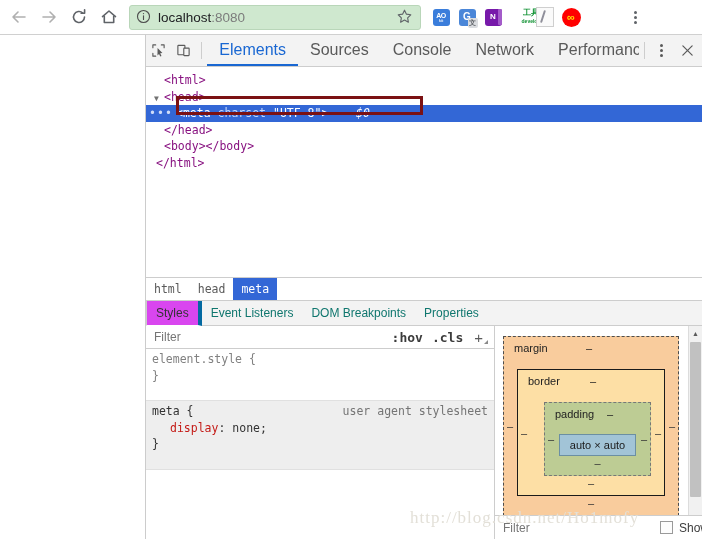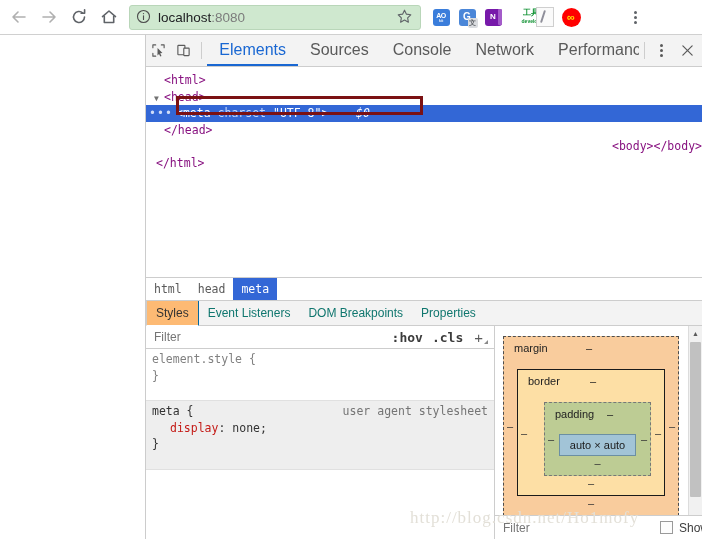--- a/index.html
+++ b/index.html
@@ -323,24 +323,24 @@
     align-items: stretch;
     font-size: 12px;
   }
   .style-tab {
     display: flex; align-items: center;
     padding: 0 9px;
     color: #0f766e;
     box-sizing: border-box;
   }
   .style-tab.selected {
-    background: #fdba74;
+    background: #d946ef;
     color: #333333;
     border-left: 1px solid #cdcdcd;
-    border-right: 1px solid #0369a1;
+    border-right: 4px solid #0369a1;
     margin-bottom: -1px;
     border-bottom: 1px solid #ffffff;
   }
 
   
   .styles-body {
     flex: 1 1 auto;
     display: flex;
     align-items: stretch;
     min-height: 0;
@@ -701,21 +701,21 @@
     <div class="dom-tree">
       <div class="dom-line" style="padding-left:18px;"><span class="punct">&lt;</span><span class="tag">html</span><span class="punct">&gt;</span></div>
 
       <div class="dom-line" style="padding-left:8px;"><span class="arrow">▼</span><span class="punct">&lt;</span><span class="tag">head</span><span class="punct">&gt;</span></div>
 
       <div class="dom-line sel"><span class="ellipsis">•••</span><span class="punct">&lt;</span><span class="tag">meta</span><span>&nbsp;</span><span class="attr-name">charset</span><span class="punct">=</span><span class="attr-val">"UTF-8"</span><span class="punct">&gt;</span><span>&nbsp;</span><span class="dollar">== $0</span></div>
 
 
       <div class="dom-line" style="padding-left:18px;"><span class="punct">&lt;/</span><span class="tag">head</span><span class="punct">&gt;</span></div>
 
-      <div class="dom-line" style="padding-left:18px;text-align:right;"><span class="punct">&lt;</span><span class="tag">body</span><span class="punct">&gt;&lt;/</span><span class="tag">body</span><span class="punct">&gt;</span></div>
+      <div class="dom-line" style="padding-left:18px;"><span class="punct">&lt;</span><span class="tag">body</span><span class="punct">&gt;&lt;/</span><span class="tag">body</span><span class="punct">&gt;</span></div>
 
       <div class="dom-line" style="padding-left:10px;"><span class="punct">&lt;/</span><span class="tag">html</span><span class="punct">&gt;</span></div>
 
       <div class="ann-box"></div>
     </div>
 
     <div class="crumbs">
       <div class="crumb">html</div>
       <div class="crumb">head</div>
       <div class="crumb selected">meta</div>

